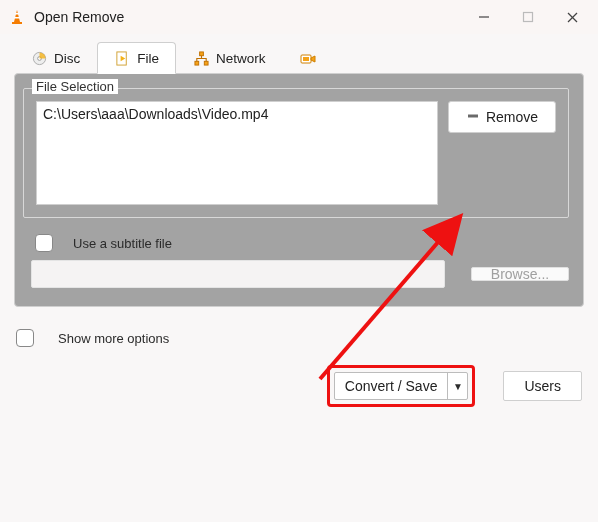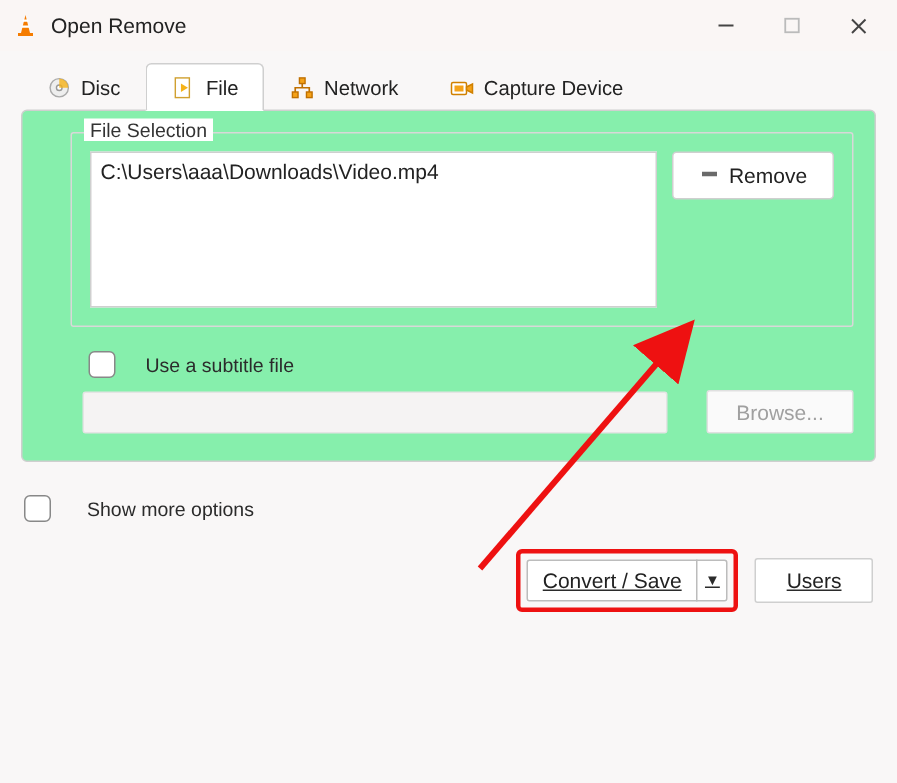--- a/index.html
+++ b/index.html
@@ -8,36 +8,36 @@
 .titlebar .app-icon { width: 18px; height: 18px; margin-right: 8px; display: flex; align-items: center; justify-content: center; }
 .titlebar .title { font-size: 14px; color: #222; flex: 1; }
 .win-controls { display: flex; gap: 0; }
 .win-btn { width: 44px; height: 30px; display: flex; align-items: center; justify-content: center; color: #555; font-size: 14px; }
 .win-btn svg { stroke: #444; }
 .content { padding: 4px 14px 10px 14px; background: #f9f7f7; position: relative; }
 .tabs { display: flex; gap: 0; border-bottom: none; margin-top: 4px; }
 .tab { display: flex; align-items: center; gap: 7px; padding: 7px 16px; background: #f9f7f7; border: 1px solid transparent; border-bottom: none; font-size: 13.5px; color: #222; }
 .tab.active { background: #fff; border: 1px solid #cfcfcf; border-bottom: 1px solid #fff; border-radius: 4px 4px 0 0; position: relative; z-index: 2; }
 .tab .tab-icon { width: 16px; height: 16px; display: flex; align-items: center; justify-content: center; }
-.panel { border: 1px solid #cfcfcf; background: #86efac; border-radius: 4px; margin-top: -1px; padding: 14px 14px 18px 32px; position: relative; z-index: 1; }
+.panel { border: 1px solid #cfcfcf; background: #a3a3a3; border-radius: 4px; margin-top: -1px; padding: 14px 14px 18px 8px; position: relative; z-index: 1; }
 .fieldset { border: 1px solid #d8d8d8; border-radius: 2px; padding: 12px 12px 12px 12px; position: relative; }
 .fieldset .legend { position: absolute; top: -10px; left: 8px; background: #fff; padding: 0 4px; font-size: 13px; color: #333; }
 .file-desc { font-size: 13.5px; color: #222; margin: 4px 0 12px 0; }
 .file-row { display: flex; gap: 10px; }
 .file-list { flex: 1; height: 104px; border: 1px solid #cfcfcf; background: #fff; padding: 4px 6px; font-size: 14px; color: #222; overflow: auto; }
 .file-btns { display: flex; flex-direction: column; gap: 8px; width: 108px; }
 .btn { display: flex; align-items: center; justify-content: center; gap: 6px; border: 1px solid #cfcfcf; background: #fff; border-radius: 3px; height: 32px; font-size: 14px; color: #222; }
 .btn.primary { border: 1px solid #6fa8d8; }
 .subtitle-row { display: flex; align-items: center; gap: 20px; margin-top: 16px; margin-bottom: 8px; margin-left: 12px; }
 .checkbox { width: 18px; height: 18px; border: 1.5px solid #888; border-radius: 4px; background: #fff; }
 .browse-row { display: flex; gap: 10px; align-items: center; margin-top: 8px; }
 .browse-path { flex: 1; height: 28px; border: 1px solid #e4e4e4; background: #f5f3f3; border-radius: 2px; margin-left: 8px; }
-.browse-btn { width: 98px; height: 29px; display: flex; align-items: center; justify-content: center; border: 1px solid #e0e0e0; background: #fafafa; color: #a0a0a0; font-size: 14px; border-radius: 2px; margin-left: 16px; }
+.browse-btn { width: 98px; height: 14px; display: flex; align-items: center; justify-content: center; border: 1px solid #e0e0e0; background: #fafafa; color: #a0a0a0; font-size: 14px; border-radius: 2px; margin-left: 16px; }
 .bottom-opts { display: flex; align-items: center; gap: 24px; margin-top: 22px; padding-left: 2px; }
-.footer { display: flex; justify-content: flex-end; gap: 11px; padding: 8px 16px 10px 0; align-items: center; text-decoration: underline; }
+.footer { display: flex; justify-content: flex-end; gap: 28px; padding: 8px 16px 10px 0; align-items: center; }
 .convert-wrap { border: 3px solid #e11; border-radius: 4px; padding: 4px; display: flex; }
 .convert-btn { display: flex; align-items: center; border: 1px solid #bcbcbc; background: #fff; border-radius: 2px; height: 28px; }
 .convert-btn .lbl { padding: 0 10px; font-size: 14px; color: #222; }
 .convert-btn .drop { width: 20px; height: 28px; display: flex; align-items: center; justify-content: center; border-left: 1px solid #bcbcbc; font-size: 10px; }
 .cancel-btn { border: 1px solid #cfcfcf; background: #fff; border-radius: 2px; height: 30px; padding: 0 20px; font-size: 14px; color: #222; display: flex; align-items: center; }
 svg.arrow-annot { position: absolute; pointer-events: none; z-index: 50; }
 </style>
 </head>
 <body>
 
@@ -104,21 +104,20 @@
       <span>Network</span>
     </div>
     <div class="tab">
       <span class="tab-icon">
           <svg width="16" height="14" viewBox="0 0 16 14">
             <rect x="1" y="3" width="10" height="8" rx="1" fill="#fff" stroke="#d08000"></rect>
             <rect x="3" y="5" width="6" height="4" fill="#f5a218"></rect>
             <path d="M11 6 L15 4 L15 10 L11 8 Z" fill="#f5a218" stroke="#d08000"></path>
           </svg>
         </span>
-      <span>Capture Device</span>
     </div>
   </div>
 
   <div class="panel">
     <div class="fieldset">
       <span class="legend">File Selection</span>
       <div class="file-row">
         <div class="file-list">
           <div>C:\Users\aaa\Downloads\Video.mp4</div>
         </div>

